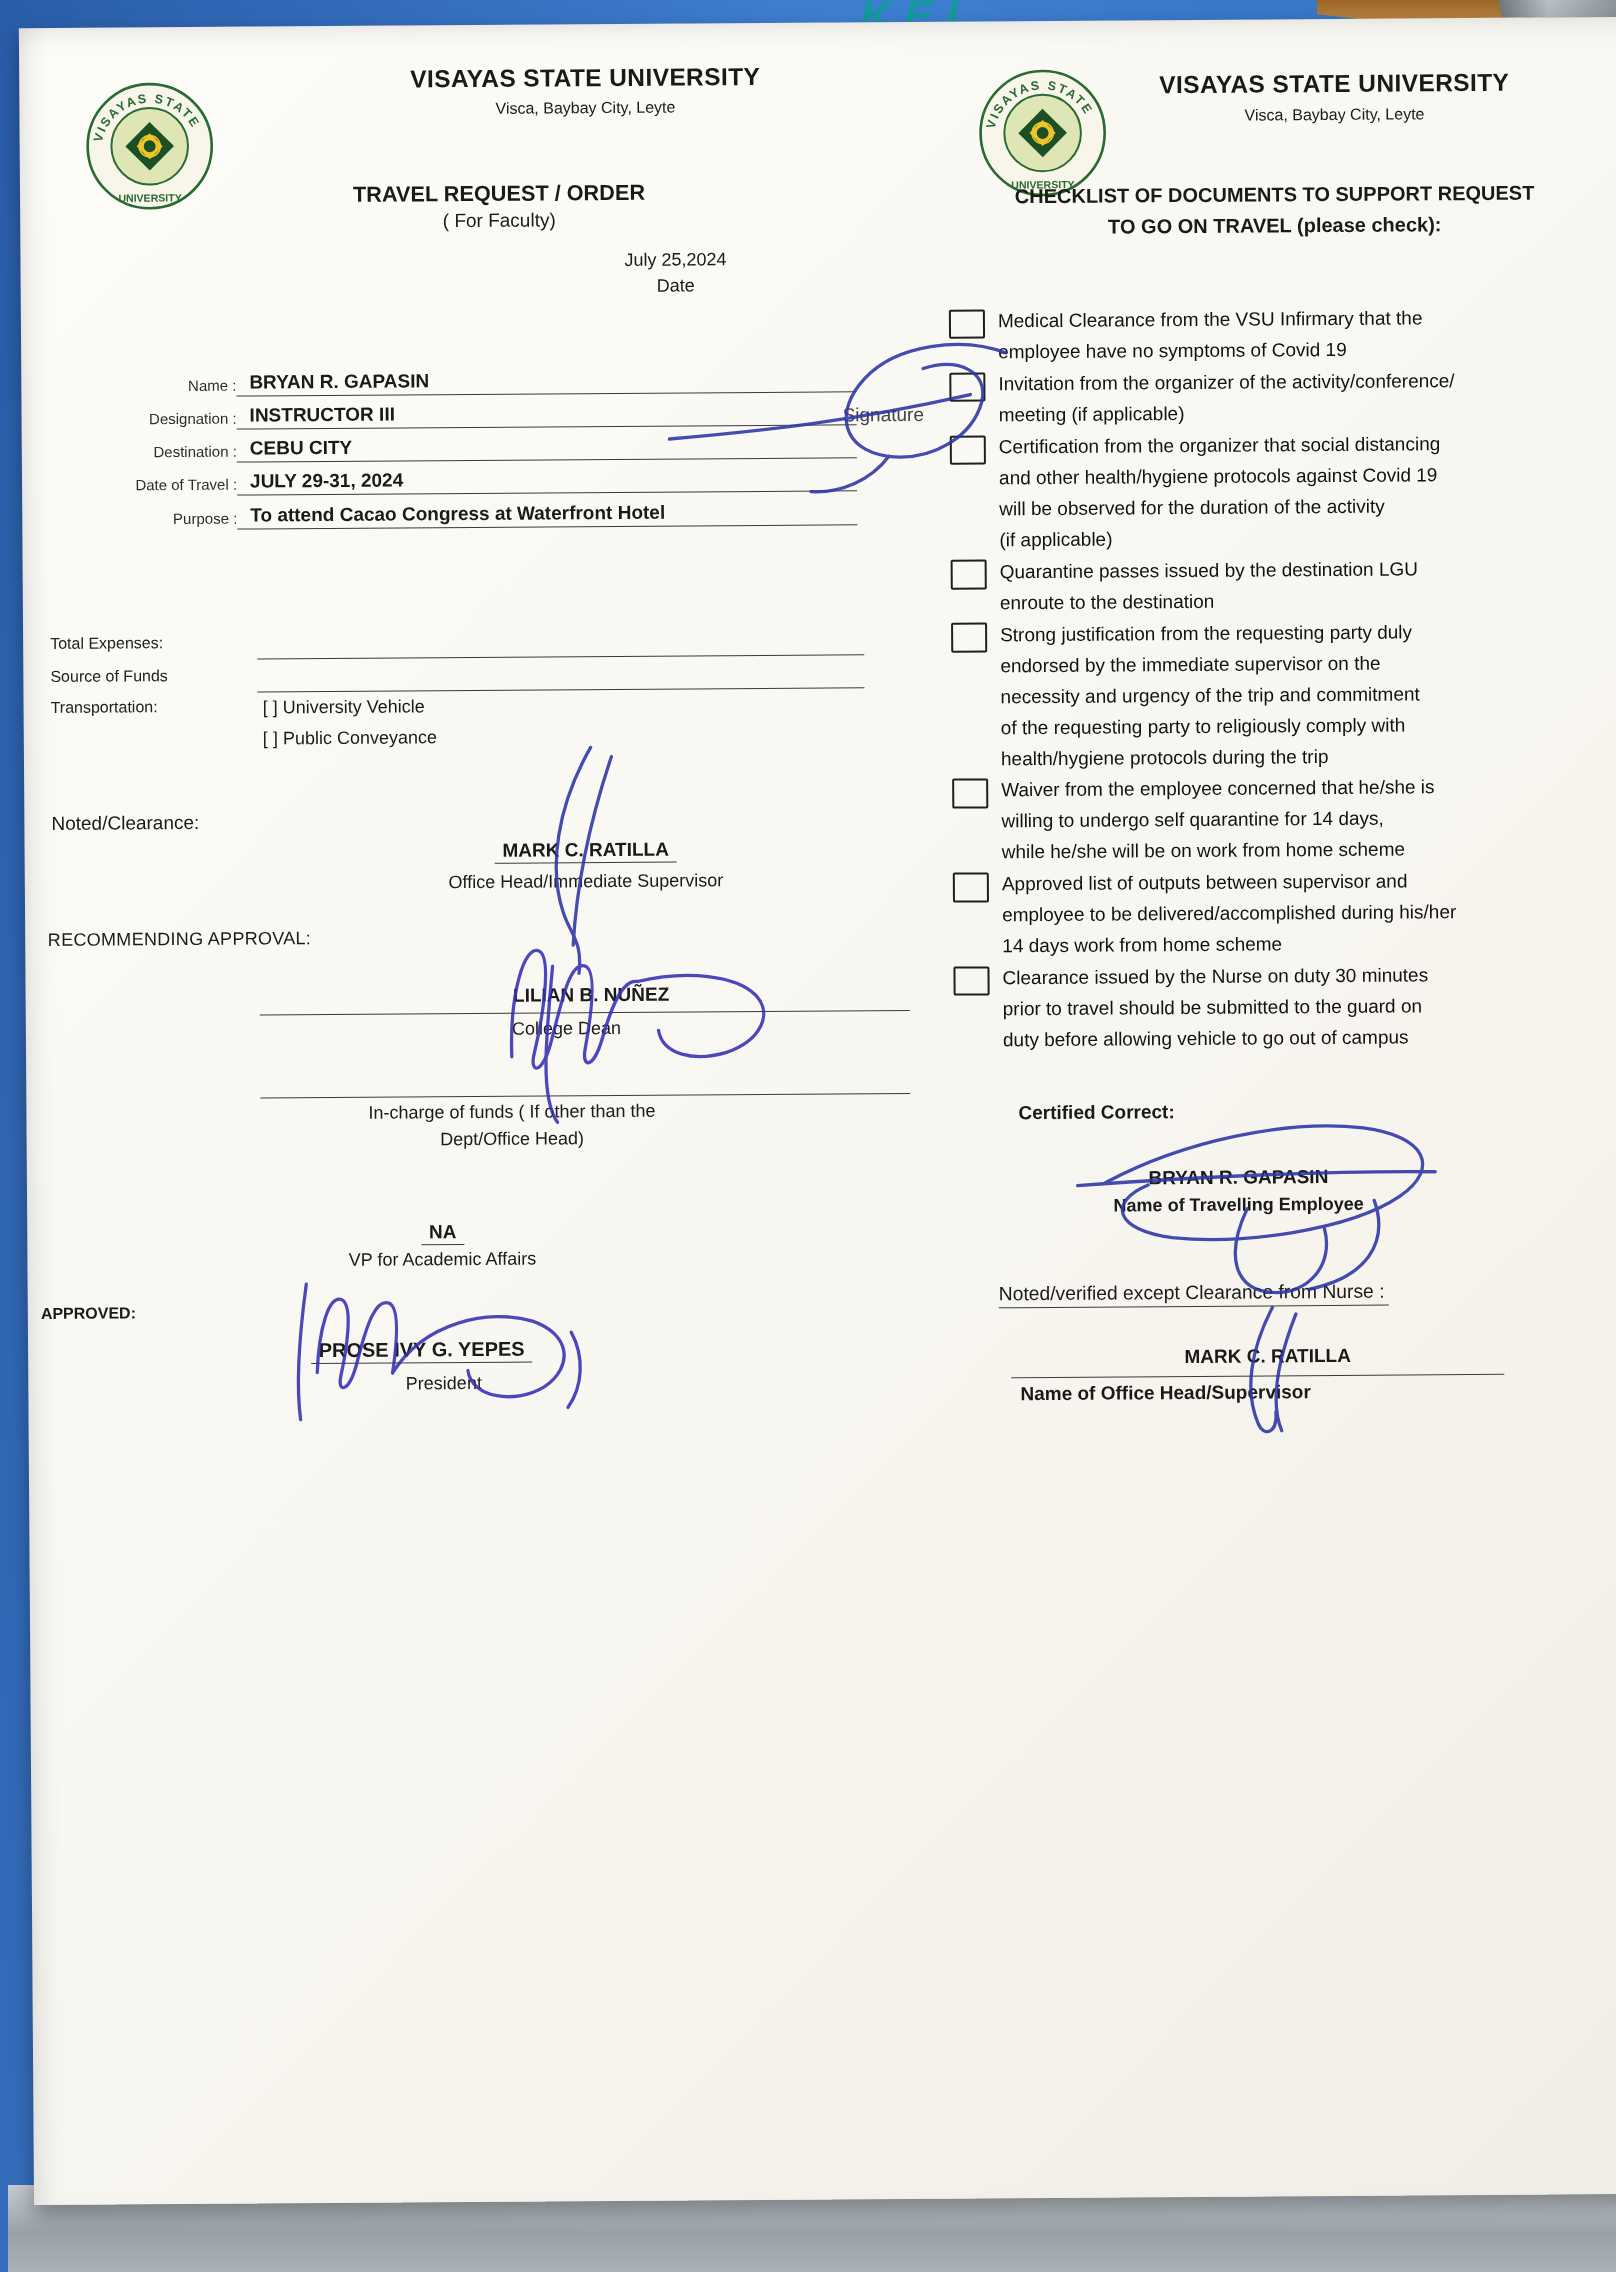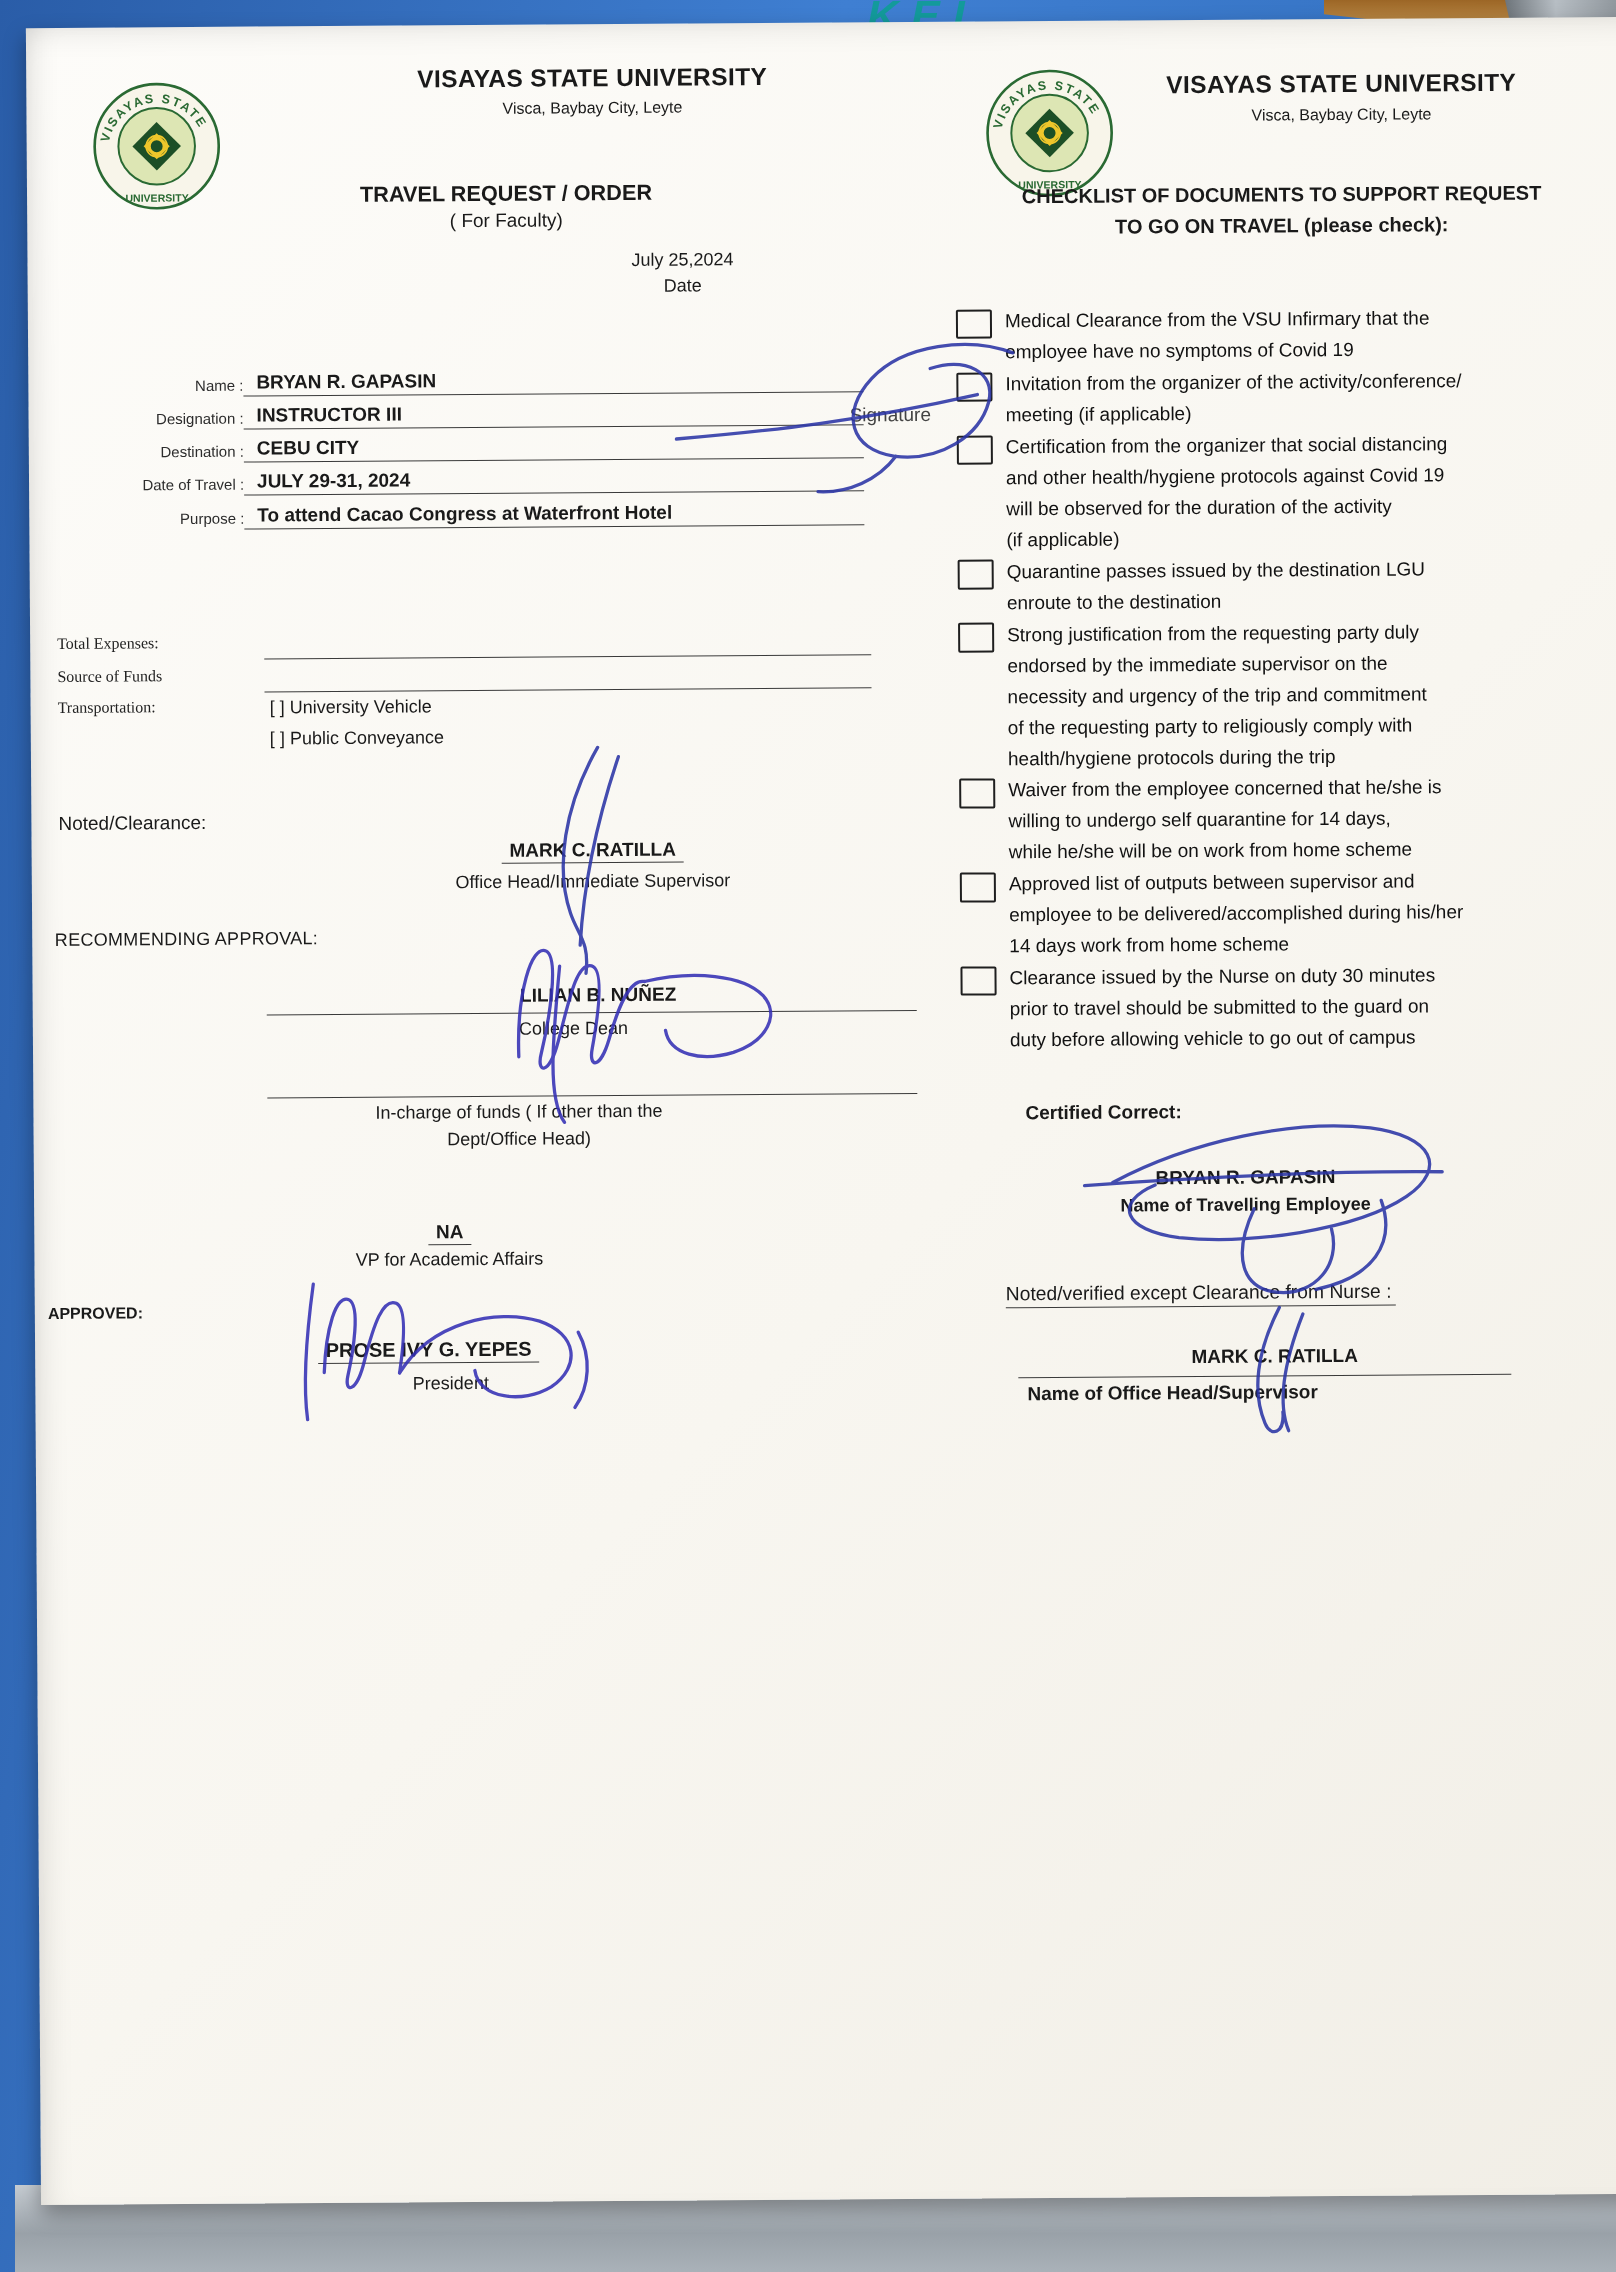--- a/index.html
+++ b/index.html
@@ -5,21 +5,21 @@
   html,body{margin:0;padding:0;}
   body{
     width:1617px;height:2272px;overflow:hidden;
     font-family:"Liberation Sans", sans-serif;
     background:linear-gradient(100deg,#2a5da8 0%,#3f7fd2 42%,#2f6ab8 100%);
     position:relative;color:#1a1a1a;
   }
   .abs{position:absolute;}
   .c{text-align:center;}
   .b{font-weight:bold;}
-  .stage{position:absolute;left:15px;top:0;width:1573px;height:2272px;}
+  .stage{position:absolute;left:8px;top:0;width:1573px;height:2272px;}
   .bg-banner-text{
     left:852px;top:-9.4px;font-style:italic;font-weight:900;font-size:43px;
     color:#0f9e96;letter-spacing:13px;opacity:.9;z-index:0;
   }
   .bg-tan{
     left:1309px;top:0;width:287px;height:34px;z-index:0;
     background:linear-gradient(#9c6626,#cb9c57);
     clip-path:polygon(0 0,100% 0,96% 100%,32% 72%,0 42%);
   }
   .bg-gray{
@@ -40,21 +40,21 @@
       inset 0 23.5px 33px -23.5px rgba(0,0,0,.12);
   }
   .field-row{position:absolute;left:15px;display:flex;align-items:flex-end;}
   .field-label{width:200px;text-align:right;font-size:15px;color:#2c2c2c;padding-bottom:2.8px;white-space:nowrap;}
   .field-value{width:607px;border-bottom:1.5px solid #3a3a3a;font-weight:bold;font-size:19px;padding:0 0 1.9px 13px;white-space:nowrap;}
   .uline{border-bottom:1.5px solid #3a3a3a;height:24.5px;}
   .name-u{border-bottom:1.5px solid #3a3a3a;padding:0 7.5px 0.9px 7.5px;display:inline-block;}
   .chk-item{display:flex;margin-bottom:0.9px;}
   .chk-box{width:32px;height:25.4px;border:2.8px solid #1f1f1f;border-radius:1.9px;margin:3.8px 13px 0 0;flex:none;background:transparent;}
   .chk-text{font-size:19px;line-height:31px;white-space:pre-line;color:#121212;}
-  .small-lbl{font-size:16px;color:#222;font-family:Liberation Serif, serif;}
+  .small-lbl{font-size:16px;color:#222;}
 </style>
 </head>
 <body>
 
 <div class="stage">
 
   <div class="abs bg-banner-text">KEL</div>
   <div class="abs bg-tan"></div>
   <div class="abs bg-gray"></div>
   <div class="abs bottom-strip"></div>

